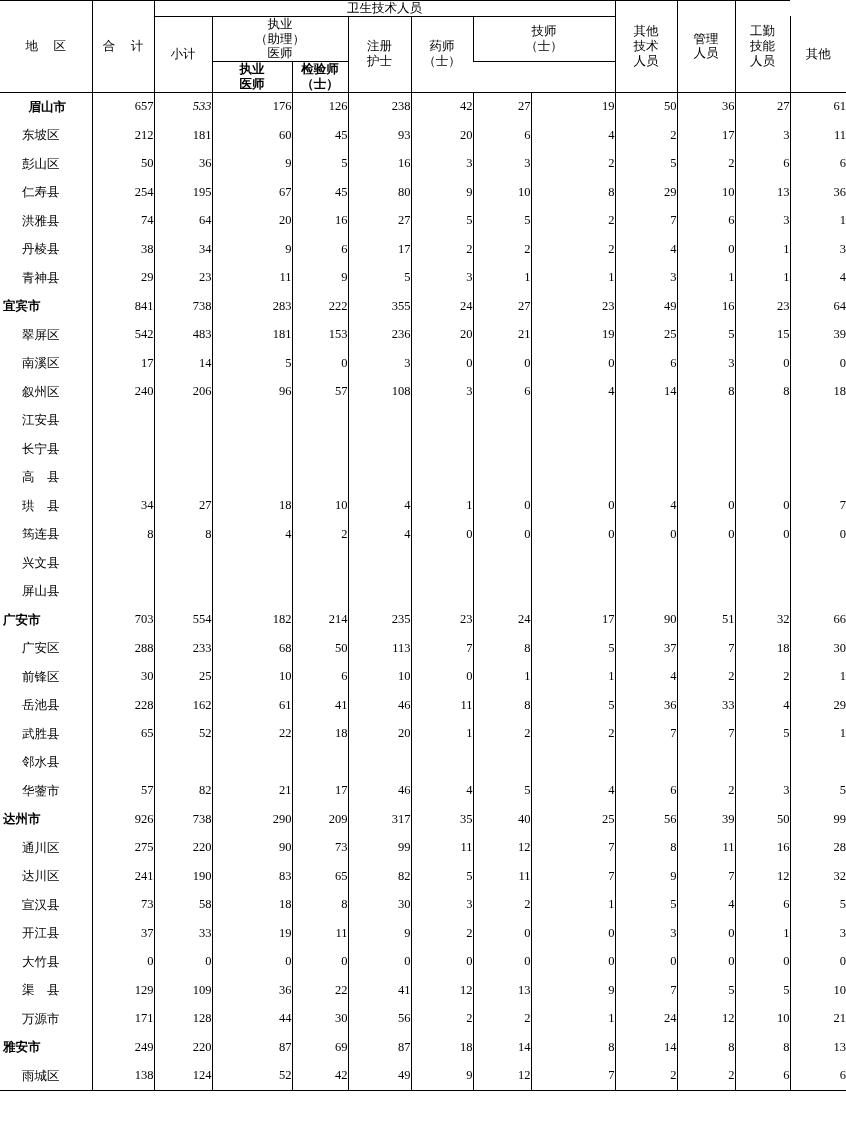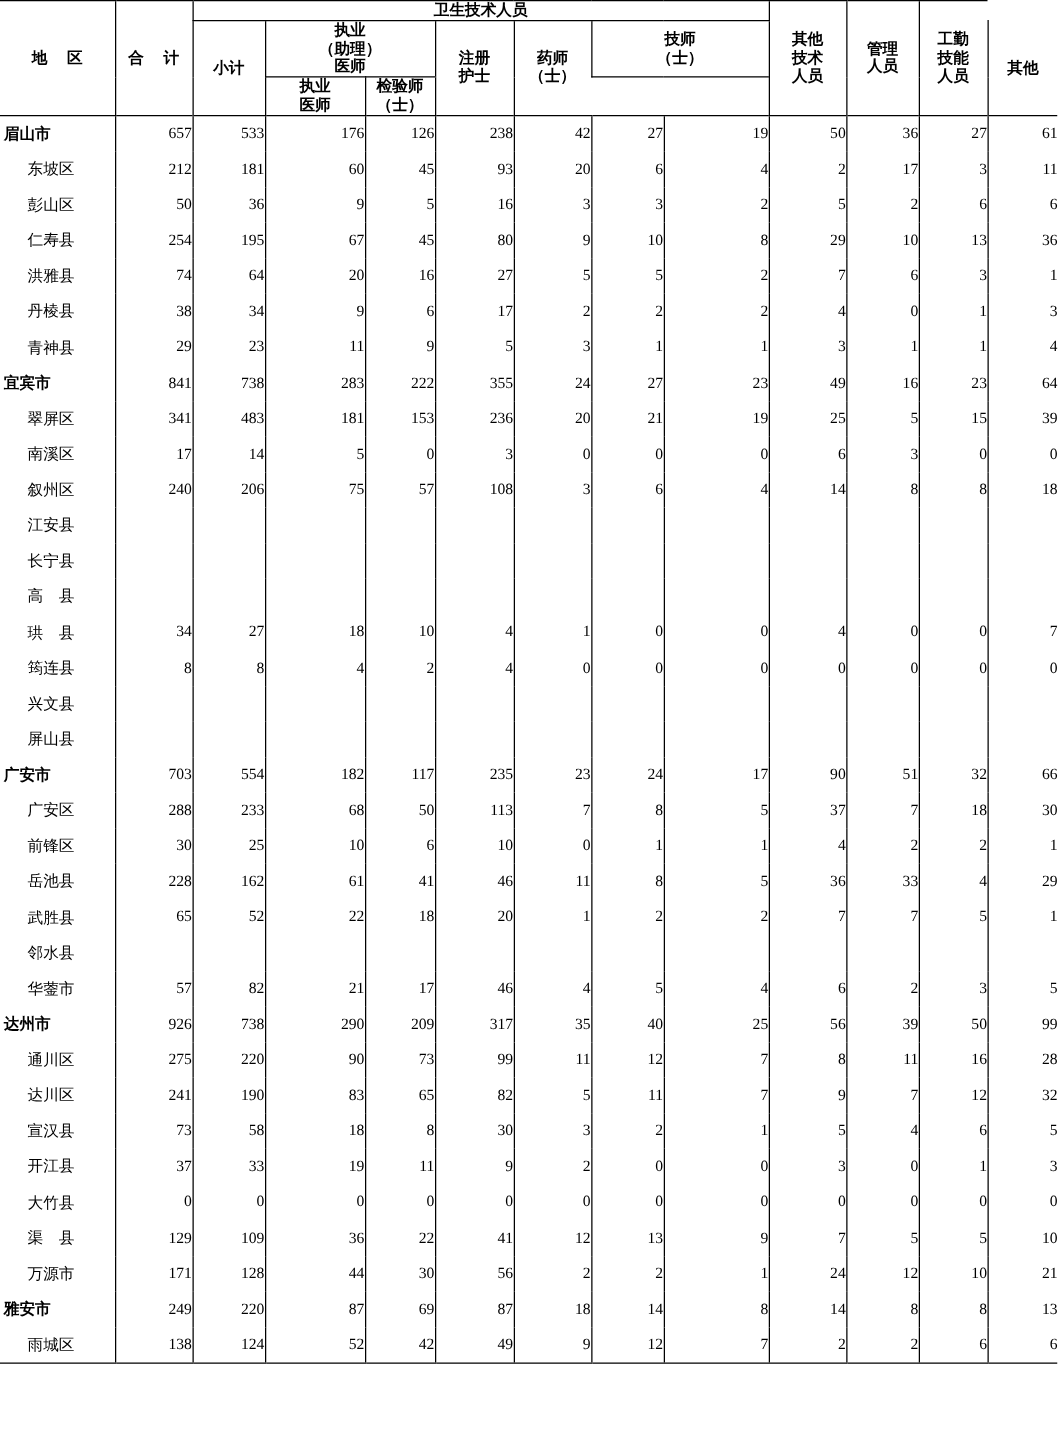--- a/index.html
+++ b/index.html
@@ -26,21 +26,21 @@
     table-layout: fixed;
     font-size: 12.5px;
   }
   table.stat th, table.stat td {
     padding: 0;
     margin: 0;
     vertical-align: middle;
   }
   
   thead tr.h1 th, thead tr.h2 th {
-    font-weight: bold;
+    font-weight: normal;
   }
   .topline {
     border-top: 1.6px solid #000;
   }
   .vline {
     border-left: 1px solid #000;
   }
   .hdr-cell {
     text-align: center;
     line-height: 1.18;
@@ -165,23 +165,23 @@
           <div>医师</div>
         </th>
         <th class="hdr-cell vline">
           <div>检验师</div>
           <div>（士）</div>
         </th>
       </tr>
     </thead>
     <tbody id="tbody">
         <tr class="city">
-          <td class="region-cell topline-row" style="border-top: 1.2px solid rgb(0, 0, 0);">眉山市</td>
+          <td class="region-cell topline-row" style="border-top: 1.2px solid rgb(0, 0, 0); text-align: center;">眉山市</td>
           <td class="num vline" style="border-top: 1.2px solid rgb(0, 0, 0); margin-left: 33px;">657</td>
-          <td class="num vline" style="border-top: 1.2px solid rgb(0, 0, 0);">533</td>
+          <td class="num vline" style="border-top: 1.2px solid rgb(0, 0, 0); font-style: italic;">533</td>
           <td class="num vline" style="border-top: 1.2px solid rgb(0, 0, 0);">176</td>
           <td class="num vline" style="border-top: 1.2px solid rgb(0, 0, 0);">126</td>
           <td class="num vline" style="border-top: 1.2px solid rgb(0, 0, 0);">238</td>
           <td class="num vline" style="border-top: 1.2px solid rgb(0, 0, 0);">42</td>
           <td class="num vline" style="border-top: 1.2px solid rgb(0, 0, 0);">27</td>
           <td class="num vline" style="border-top: 1.2px solid rgb(0, 0, 0);">19</td>
           <td class="num vline" style="border-top: 1.2px solid rgb(0, 0, 0);">50</td>
           <td class="num vline" style="border-top: 1.2px solid rgb(0, 0, 0);">36</td>
           <td class="num vline" style="border-top: 1.2px solid rgb(0, 0, 0);">27</td>
           <td class="num vline" style="border-top: 1.2px solid rgb(0, 0, 0);">61</td>
@@ -286,21 +286,21 @@
           <td class="num vline">24</td>
           <td class="num vline">27</td>
           <td class="num vline">23</td>
           <td class="num vline">49</td>
           <td class="num vline">16</td>
           <td class="num vline">23</td>
           <td class="num vline">64</td>
         </tr>
         <tr class="county">
           <td class="region-cell">翠屏区</td>
-          <td class="num vline">341</td>
+          <td class="num vline">542</td>
           <td class="num vline">483</td>
           <td class="num vline">181</td>
           <td class="num vline">153</td>
           <td class="num vline">236</td>
           <td class="num vline">20</td>
           <td class="num vline">21</td>
           <td class="num vline">19</td>
           <td class="num vline">25</td>
           <td class="num vline">5</td>
           <td class="num vline">15</td>
@@ -318,21 +318,21 @@
           <td class="num vline">0</td>
           <td class="num vline">6</td>
           <td class="num vline">3</td>
           <td class="num vline">0</td>
           <td class="num vline">0</td>
         </tr>
         <tr class="county">
           <td class="region-cell">叙州区</td>
           <td class="num vline">240</td>
           <td class="num vline">206</td>
-          <td class="num vline">75</td>
+          <td class="num vline">96</td>
           <td class="num vline">57</td>
           <td class="num vline">108</td>
           <td class="num vline">3</td>
           <td class="num vline">6</td>
           <td class="num vline">4</td>
           <td class="num vline">14</td>
           <td class="num vline">8</td>
           <td class="num vline">8</td>
           <td class="num vline">18</td>
         </tr>
@@ -439,21 +439,21 @@
           <td class="num vline"></td>
           <td class="num vline"></td>
           <td class="num vline"></td>
           <td class="num vline"></td>
         </tr>
         <tr class="city">
           <td class="region-cell">广安市</td>
           <td class="num vline">703</td>
           <td class="num vline">554</td>
           <td class="num vline">182</td>
-          <td class="num vline">117</td>
+          <td class="num vline">214</td>
           <td class="num vline">235</td>
           <td class="num vline">23</td>
           <td class="num vline">24</td>
           <td class="num vline">17</td>
           <td class="num vline">90</td>
           <td class="num vline">51</td>
           <td class="num vline">32</td>
           <td class="num vline">66</td>
         </tr>
         <tr class="county">

